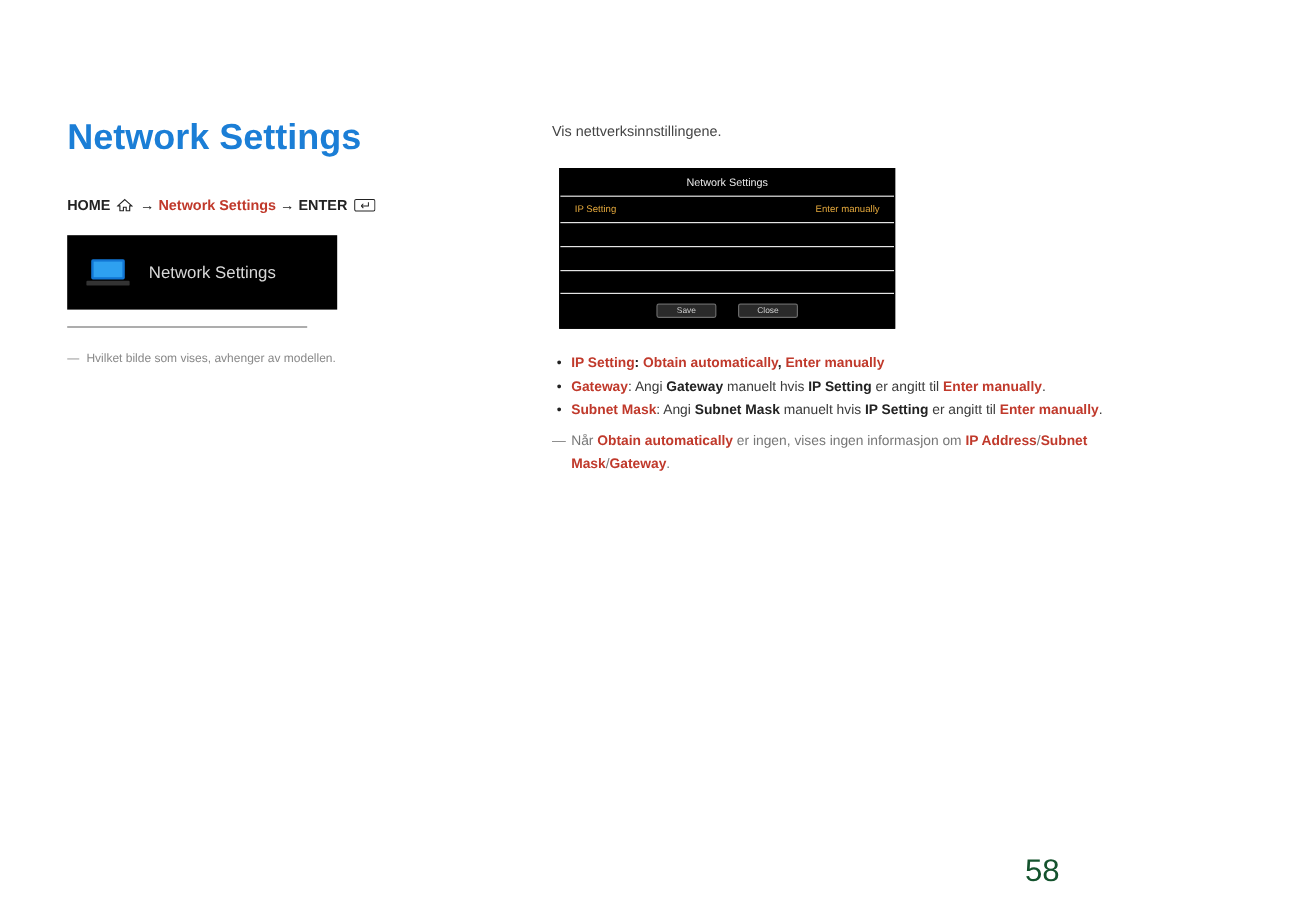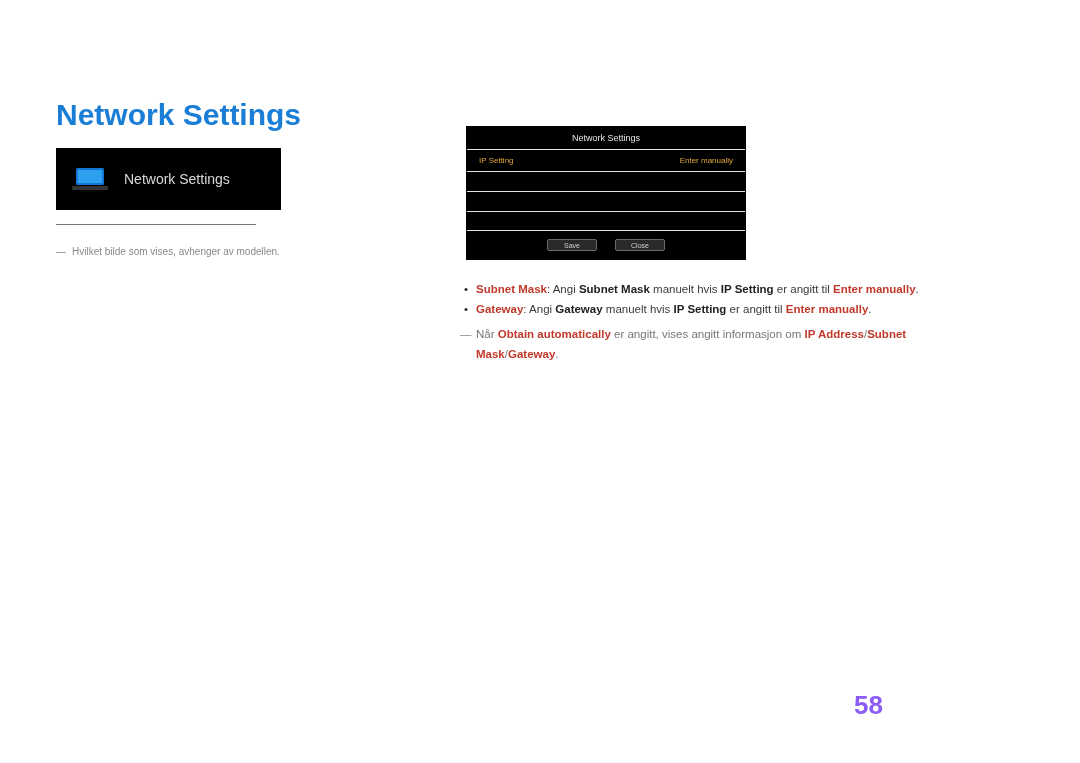--- a/index.html
+++ b/index.html
@@ -40,74 +40,96 @@
   .bullets { margin-top: 20px; font-size: 11.5px; line-height: 1.7; }
   .bullets li { list-style: none; position: relative; padding-left: 16px; }
   .bullets li::before { content: "•"; position: absolute; left: 4px; top: 0; color: #222; }
   .red { color: #c0392b; }
   .bold { font-weight: 700; color: #222; }
   .redbold { color: #c0392b; font-weight: 700; }
 
   .note { margin-top: 6px; font-size: 11.5px; line-height: 1.7; color: #777; padding-left: 16px; position: relative; }
   .note .dash { position: absolute; left: 0; top: 0; letter-spacing: 2px; color: #888; }
 
-  .page-num { position: absolute; right: 56px; bottom: 42px; font-size: 26px; color: #8b5cf6; font-weight: 700; }
+  .page-num { position: absolute; right: 56px; bottom: 22px; font-size: 26px; color: #14532d; font-weight: 400; }
 </style>
 </head>
 <body>
 
 <div class="page">
 
   <div class="left-col">
     <h1 class="title">Network Settings</h1>
 
+    <div class="breadcrumb">
+      <span class="bold">HOME</span>
+      <span class="icon home-icon">
+        <svg viewBox="0 0 24 20">
+            <path d="M12 2 L22 11 H19 V18 H14 V13 H10 V18 H5 V11 H2 Z" fill="none" stroke="#222" stroke-width="1.6"></path>
+          </svg>
+      </span>
+      <span>→</span>
+      <span class="red">Network Settings</span>
+      <span>→</span>
+      <span class="bold">ENTER</span>
+      <span class="icon enter-icon">
+        <svg viewBox="0 0 30 18">
+            <rect x="1" y="1" width="28" height="16" rx="2" fill="none" stroke="#222" stroke-width="1.4"></rect>
+            <path d="M20 5 V10 H10 M10 10 L13 7 M10 10 L13 13" fill="none" stroke="#222" stroke-width="1.4"></path>
+          </svg>
+      </span>
+    </div>
 
     <div class="tile">
       <span class="tile-icon">
         <svg viewBox="0 0 40 26">
             <rect x="6" y="2" width="28" height="17" rx="1.5" fill="#1276d4"></rect>
             <rect x="8" y="4" width="24" height="13" fill="#2ea0f0"></rect>
             <rect x="2" y="20" width="36" height="4" rx="1" fill="#333"></rect>
           </svg>
       </span>
       <span class="tile-label">Network Settings</span>
     </div>
 
     <hr class="footnote-rule">
     <div class="footnote">
       <span class="footnote-dash">―</span><span>Hvilket bilde som vises, avhenger av modellen.</span>
     </div>
   </div>
 
   <div class="right-col">
+    <p class="intro">Vis nettverksinnstillingene.</p>
 
     <div class="panel">
       <div class="panel-title">Network Settings</div>
       <div class="panel-row">
         <span class="panel-label">IP Setting</span>
         <span class="panel-value">Enter manually</span>
       </div>
       <div class="panel-row blank"></div>
       <div class="panel-row blank"></div>
       <div class="panel-row blank panel-row-last"></div>
       <div class="panel-buttons">
         <div class="panel-btn">Save</div>
         <div class="panel-btn">Close</div>
       </div>
     </div>
 
     <ul class="bullets">
       <li>
-        <span class="redbold">Subnet Mask</span><span>: </span><span>Angi </span><span class="bold">Subnet Mask</span><span> manuelt hvis </span><span class="bold">IP Setting</span><span> er angitt til </span><span class="redbold">Enter manually</span><span>.</span>
+        <span class="redbold">IP Setting</span><span class="bold">: </span><span class="redbold">Obtain automatically</span><span class="bold">, </span><span class="redbold">Enter manually</span>
       </li>
       <li>
         <span class="redbold">Gateway</span><span>: </span><span>Angi </span><span class="bold">Gateway</span><span> manuelt hvis </span><span class="bold">IP Setting</span><span> er angitt til </span><span class="redbold">Enter manually</span><span>.</span>
+      </li>
+      <li>
+        <span class="redbold">Subnet Mask</span><span>: </span><span>Angi </span><span class="bold">Subnet Mask</span><span> manuelt hvis </span><span class="bold">IP Setting</span><span> er angitt til </span><span class="redbold">Enter manually</span><span>.</span>
       </li>
     </ul>
 
     <div class="note">
       <span class="dash">―</span>
-      <span>Når </span><span class="redbold">Obtain automatically</span><span> er angitt, vises angitt informasjon om </span><span class="redbold">IP Address</span><span>/</span><span class="redbold">Subnet Mask</span><span>/</span><span class="redbold">Gateway</span><span>.</span>
+      <span>Når </span><span class="redbold">Obtain automatically</span><span> er ingen, vises ingen informasjon om </span><span class="redbold">IP Address</span><span>/</span><span class="redbold">Subnet Mask</span><span>/</span><span class="redbold">Gateway</span><span>.</span>
     </div>
   </div>
 
   <div class="page-num">58</div>
 </div>
 
 </body></html>

